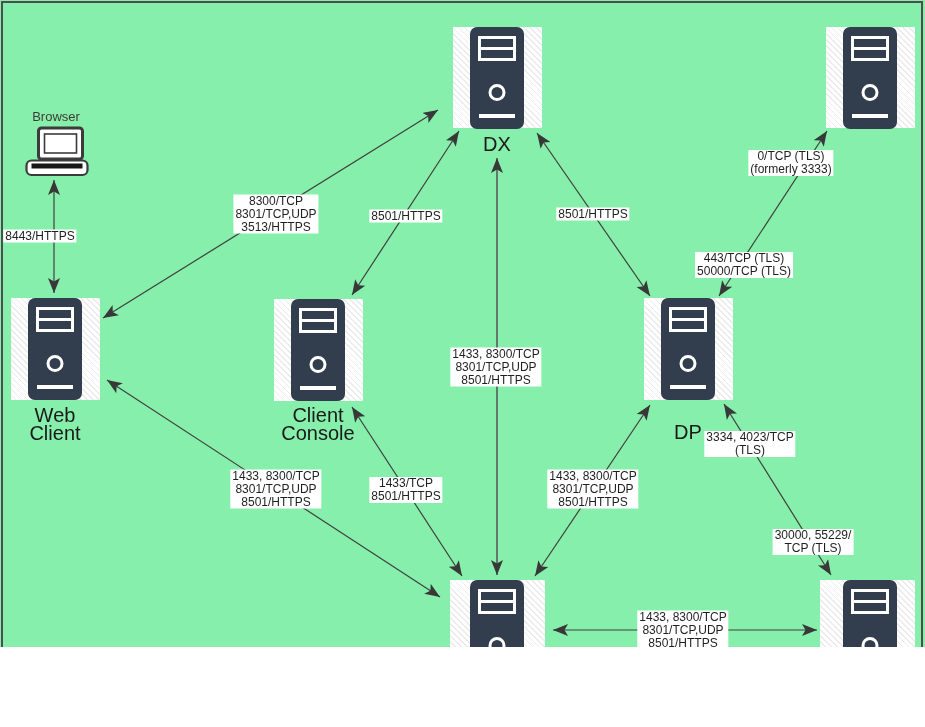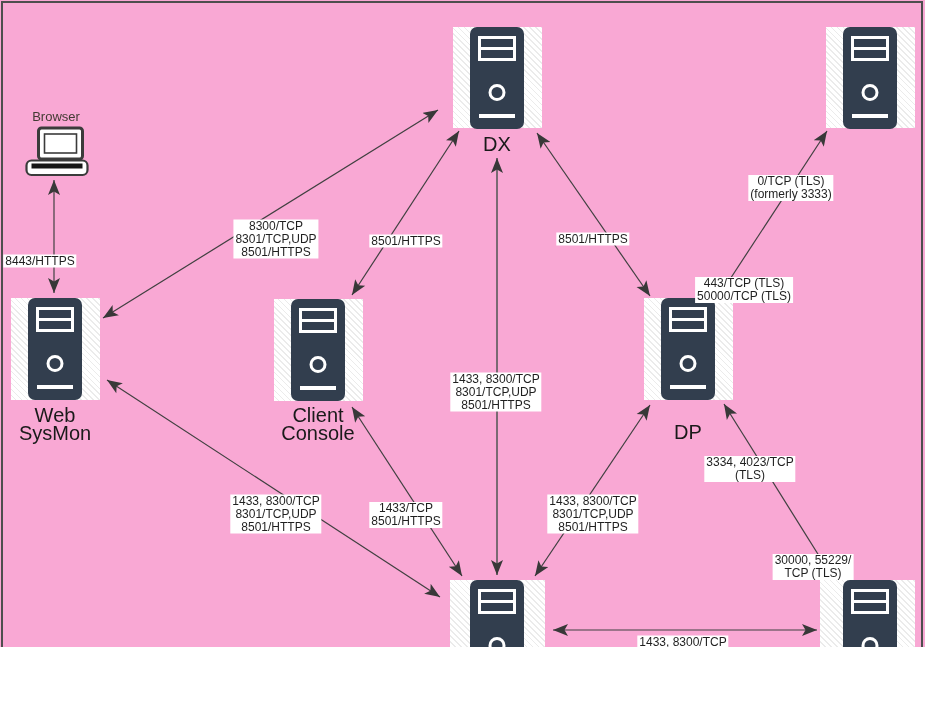--- a/index.html
+++ b/index.html
@@ -1,17 +1,17 @@
 <!DOCTYPE html>
 <html style="--srv: #323e4e;"><head>
 <meta charset="utf-8">
 <style>
   html,body{margin:0;padding:0;background:#ffffff;}
   #canvas{
-    position:relative;width:925px;height:647px;background:#f9a8d4;overflow:hidden;
+    position:relative;width:925px;height:647px;background:#86efac;overflow:hidden;
     font-family:"Liberation Sans", sans-serif;color:#1f1f1f;
   }
   .frame{position:absolute;left:1px;top:1px;width:918px;height:720px;border:2px solid #4e4e4e;z-index:0;}
   .hatch{
     position:absolute;z-index:1;
     background:repeating-linear-gradient(45deg,#ffffff 0px,#ffffff 3px,#ebebeb 3px,#ebebeb 4.2px);
   }
   svg.edges{position:absolute;left:0;top:0;z-index:2;}
   svg.edges line{stroke:#404040;stroke-width:1.2px;}
   svg.edges line.thick{stroke:#5a5a5a;stroke-width:1.6px;}
@@ -24,21 +24,21 @@
   .server .ring{position:absolute;left:50%;top:57px;width:11px;height:11px;border:3.5px solid #fff;border-radius:50%;transform:translateX(-50%);}
   .server .slit{position:absolute;left:50%;top:87px;width:36px;height:3.5px;background:#fff;transform:translateX(-50%);}
   .nlabel{
     position:absolute;transform:translateX(-50%);text-align:center;z-index:3;
     font-size:20px;line-height:18px;white-space:pre-line;color:#1a1a1a;
   }
   .blabel{position:absolute;transform:translateX(-50%);text-align:center;z-index:3;font-size:13px;color:#433a33;}
   .elabel{
     position:absolute;transform:translate(-50%,-50%);text-align:center;z-index:4;
     font-size:12px;line-height:13px;white-space:pre-line;background:#ffffff;
-    padding:0 2px;color:#1f1f1f;margin-top:25px;
+    padding:0 2px;color:#1f1f1f;
   }
   .laptop{position:absolute;z-index:3;}
 </style>
 </head>
 <body>
 
 <div id="canvas">
   <div class="frame"></div>
 
   <div class="hatch" style="left:453px;top:27px;width:89px;height:101px"></div>
@@ -91,21 +91,21 @@
       <div class="ring"></div>
       <div class="slit"></div>
     </div>
 
   <div class="server" style="left:28px;top:298px">
       <div class="bay"></div>
       <div class="ring"></div>
       <div class="slit"></div>
     </div>
   <div class="nlabel" style="left:55px;top:406px">Web
-SysMon</div>
+Client</div>
 
   <div class="server" style="left:291px;top:299px">
       <div class="bay"></div>
       <div class="ring"></div>
       <div class="slit"></div>
     </div>
   <div class="nlabel" style="left:318px;top:406px">Client
 Console</div>
 
   <div class="server" style="left:661px;top:298px">
@@ -125,21 +125,21 @@
   <div class="server" style="left:843px;top:580px">
       <div class="bay"></div>
       <div class="ring"></div>
       <div class="slit"></div>
     </div>
   <div class="nlabel" style="left:870px;top:686px">AI Console</div>
 
   <div class="elabel" style="left:40px;top:236px">8443/HTTPS</div>
   <div class="elabel" style="left:276px;top:214px">8300/TCP
 8301/TCP,UDP
-8501/HTTPS</div>
+3513/HTTPS</div>
   <div class="elabel" style="left:406px;top:216px">8501/HTTPS</div>
   <div class="elabel" style="left:593px;top:214px">8501/HTTPS</div>
   <div class="elabel" style="left:496px;top:367px">1433, 8300/TCP
 8301/TCP,UDP
 8501/HTTPS</div>
   <div class="elabel" style="left:276px;top:489px">1433, 8300/TCP
 8301/TCP,UDP
 8501/HTTPS</div>
   <div class="elabel" style="left:406px;top:490px">1433/TCP
 8501/HTTPS</div>

